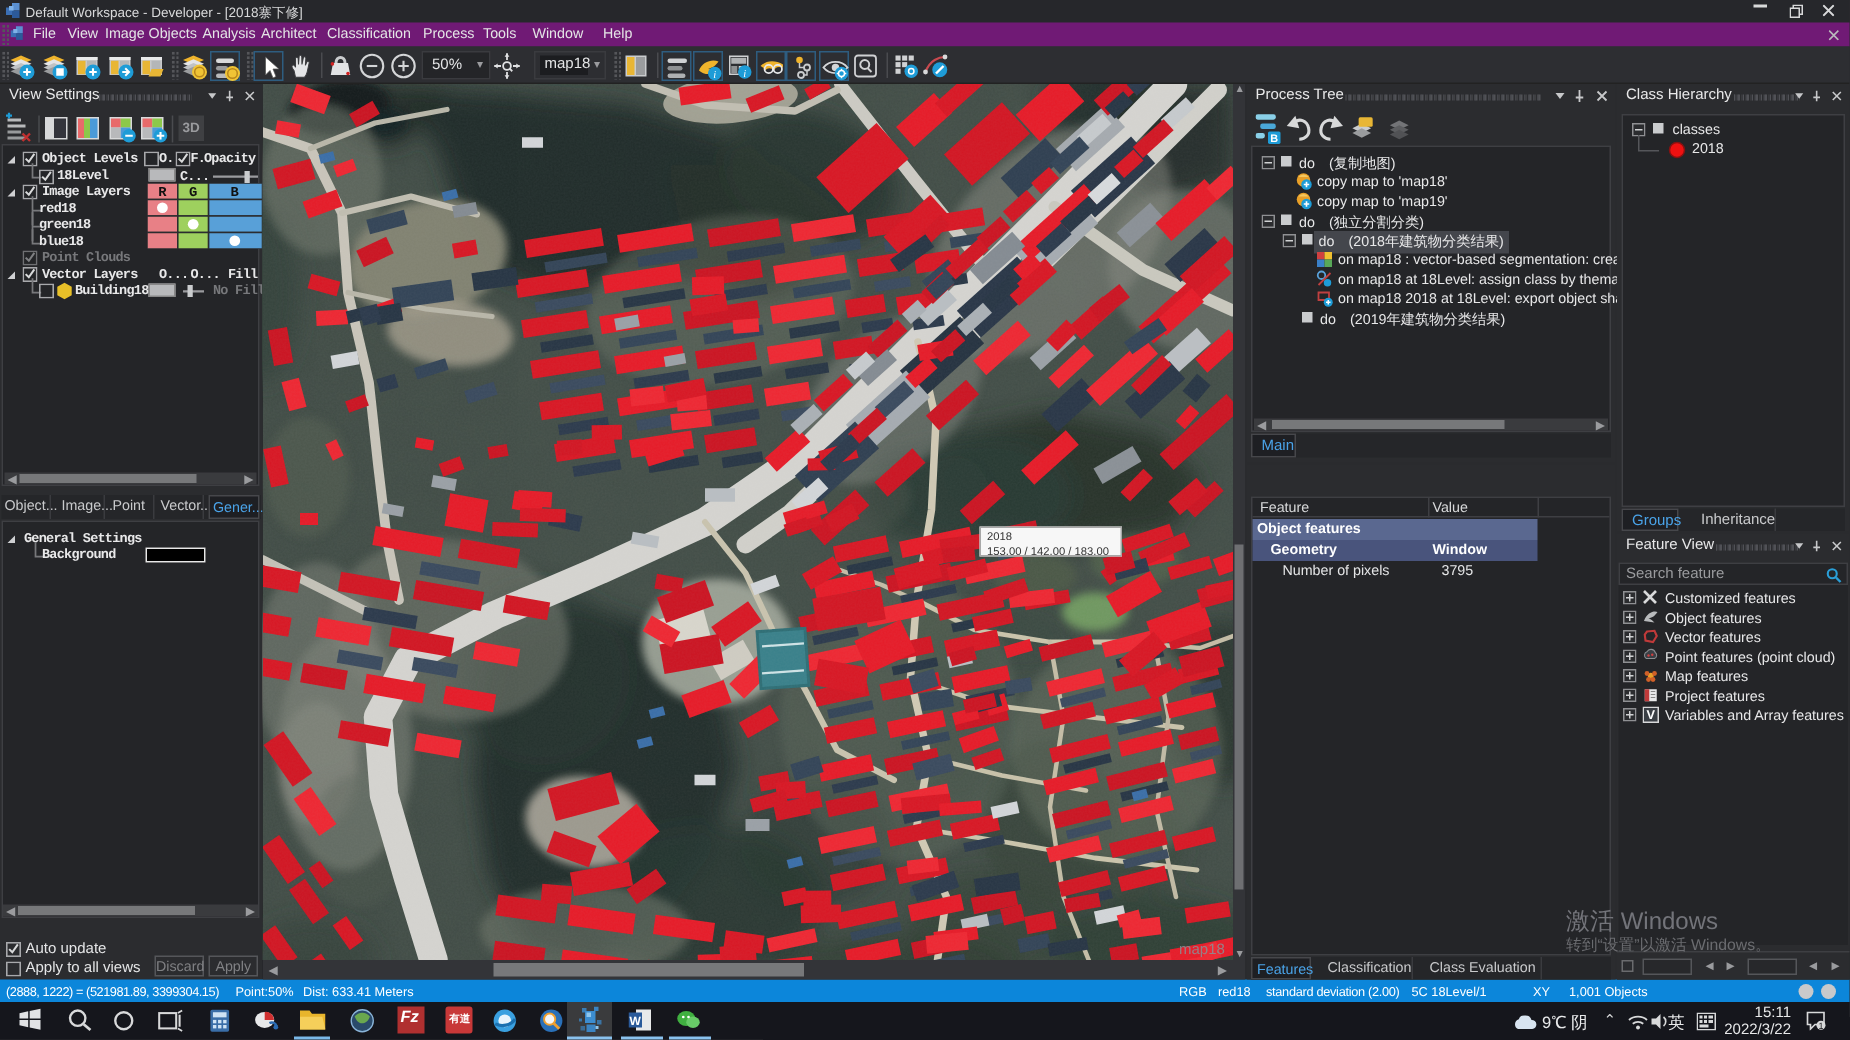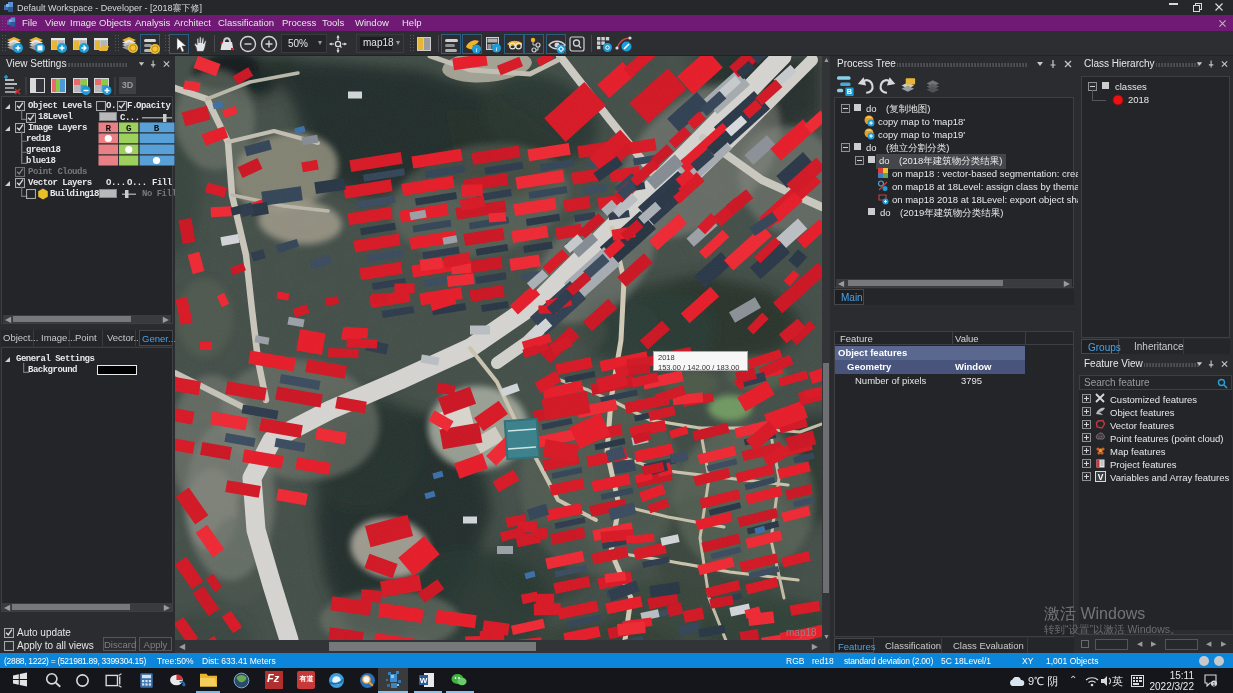--- a/index.html
+++ b/index.html
@@ -1257,21 +1257,21 @@
       <span class="abs arrow" style="left:73px;top:5px;font-size:7px">▶</span>
       <span class="abs" style="left:87px;top:4px;width:33px;height:11px;background:#27282b;border:1px solid #55565a"></span>
       <span class="abs arrow" style="left:128px;top:5px;font-size:7px">◀</span>
       <span class="abs arrow" style="left:143px;top:5px;font-size:7px">▶</span>
     </div>
   </div>
 <div class="abs" style="left:1044px;top:604px;color:#73747a;font-size:16px;z-index:5">激活 Windows</div>
 <div class="abs" style="left:1044px;top:623px;color:#6b6c70;font-size:10.5px;z-index:5">转到“设置”以激活 Windows。</div>
 <div class="statusbar">
     <span class="abs" style="left:4px;top:3px;font-size:8.5px;letter-spacing:-0.3px">(2888, 1222) = (521981.89, 3399304.15)</span>
-    <span class="abs" style="left:157px;top:3px;font-size:8.5px">Tree:50%</span>
+    <span class="abs" style="left:157px;top:3px;font-size:8.5px">Point:50%</span>
     <span class="abs" style="left:202px;top:3px;font-size:8.5px">Dist: 633.41 Meters</span>
     <span class="abs" style="left:786px;top:3px;font-size:8.5px">RGB</span>
     <span class="abs" style="left:812px;top:3px;font-size:8.5px">red18</span>
     <span class="abs" style="left:844px;top:3px;font-size:8.5px;letter-spacing:-0.2px">standard deviation (2.00)</span>
     <span class="abs" style="left:941px;top:3px;font-size:8.5px">5C 18Level/1</span>
     <span class="abs" style="left:1022px;top:3px;font-size:8.5px">XY</span>
     <span class="abs" style="left:1046px;top:3px;font-size:8.5px">1,001 Objects</span>
     <span class="abs" style="left:1199px;top:3px;width:10px;height:10px;border-radius:50%;background:#c8c9cb"></span>
     <span class="abs" style="left:1214px;top:3px;width:10px;height:10px;border-radius:50%;background:#c8c9cb"></span>
   </div>

